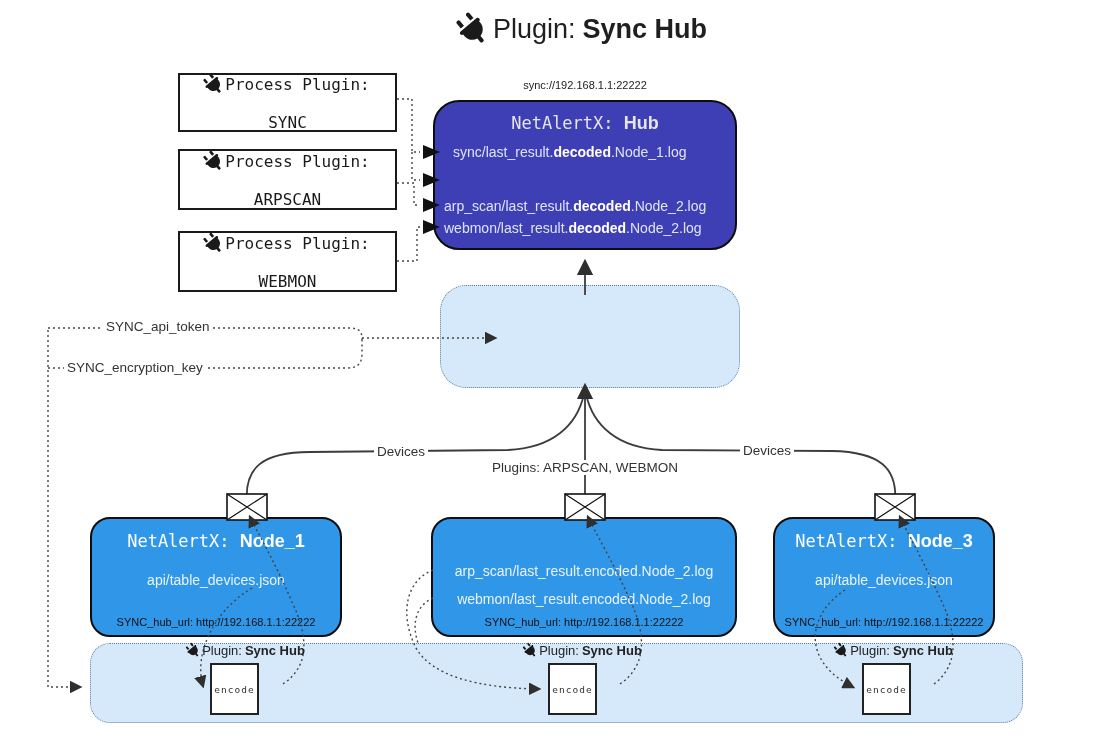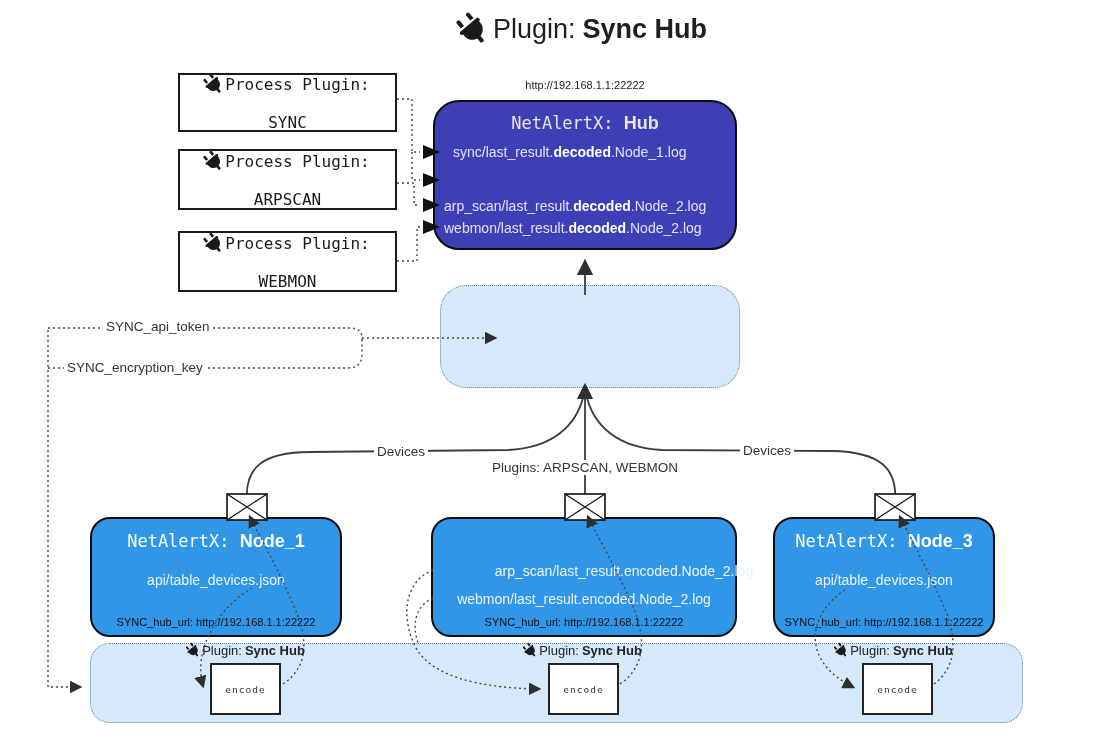--- a/index.html
+++ b/index.html
@@ -49,21 +49,21 @@
   .node{top:517px;height:120px;background:var(--node-bg);border:2px solid #0d0d0d;
         border-radius:20px;z-index:1;}
   .node-title{position:absolute;top:12px;width:100%;text-align:center;
               font-family:"DejaVu Sans Mono",monospace;font-size:17px;color:#fff;white-space:nowrap;}
   .node-title b{font-family:"Liberation Sans",sans-serif;font-size:18px;}
   .node-line{position:absolute;width:100%;text-align:center;font-size:14px;color:var(--node-text);white-space:nowrap;}
   .node-url{position:absolute;bottom:7px;width:100%;text-align:center;font-size:11px;color:#111;white-space:nowrap;}
 
   
   .band{left:90px;top:643px;width:933px;height:80px;border-radius:20px;}
-  .enc-box{top:663px;width:71px;height:52px;background:#fff;border:2px solid #222;
+  .enc-box{top:663px;width:49px;height:52px;background:#fff;border:2px solid #222;
            display:flex;align-items:center;justify-content:center;z-index:2;
            font-family:"DejaVu Sans Mono",monospace;font-size:9.5px;letter-spacing:1px;color:#333;}
   .band-lbl{top:643px;transform:translateX(-50%);display:flex;align-items:center;gap:3px;
             font-size:13px;color:#222;white-space:nowrap;z-index:6;}
   .band-lbl b{font-weight:bold;}
 
   svg.layer{position:absolute;left:0;top:0;z-index:5;pointer-events:none;}
 </style>
 </head>
 <body>
@@ -123,21 +123,21 @@
   <div class="abs panel decode-panel"></div>
 
   <div class="abs node" style="left:90px;width:252px;">
     <div class="node-title">
       <span>NetAlertX:</span> <b>Node_1</b>
     </div>
     <div class="node-line" style="top:53px;">api/table_devices.json</div>
     <div class="node-url">SYNC_hub_url: http://192.168.1.1:22222</div>
   </div>
   <div class="abs node" style="left:431px;width:306px;">
-    <div class="node-line" style="top:44px;padding-left:40px;">arp_scan/last_result.encoded.Node_2.log</div>
+    <div class="node-line" style="top:44px;">arp_scan/last_result.encoded.Node_2.log</div>
     <div class="node-line" style="top:72px;">webmon/last_result.encoded.Node_2.log</div>
     <div class="node-url">SYNC_hub_url: http://192.168.1.1:22222</div>
   </div>
   <div class="abs node" style="left:773px;width:222px;">
     <div class="node-title">
       <span>NetAlertX:</span> <b>Node_3</b>
     </div>
     <div class="node-line" style="top:53px;">api/table_devices.json</div>
     <div class="node-url">SYNC_hub_url: http://192.168.1.1:22222</div>
   </div>
@@ -213,21 +213,21 @@
   </svg>
 
   <div class="abs title">
     <svg class="plug" width="27" height="33">
         <use href="#plug-sym"></use>
       </svg>
     <span>Plugin:</span>
     <b>Sync Hub</b>
   </div>
 
-  <div class="abs hub-url">http://192.168.1.1:22222</div>
+  <div class="abs hub-url">sync://192.168.1.1:22222</div>
 
   <div class="abs lbl" style="left:103px;top:319px;">SYNC_api_token</div>
   <div class="abs lbl" style="left:64px;top:360px;">SYNC_encryption_key</div>
 
   <div class="abs lbl" style="left:401px;top:444px;transform:translateX(-50%);">Devices</div>
   <div class="abs lbl" style="left:585px;top:460px;transform:translateX(-50%);">Plugins: ARPSCAN, WEBMON</div>
   <div class="abs lbl" style="left:767px;top:443px;transform:translateX(-50%);">Devices</div>
 
   <div class="abs band-lbl" style="left:246px;">
     <svg class="plug" width="12" height="15">

